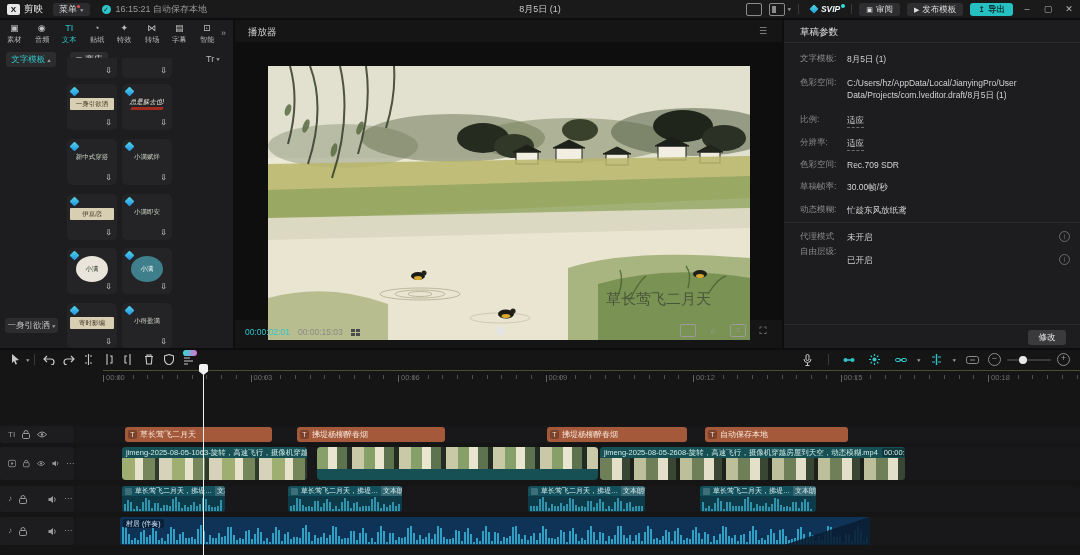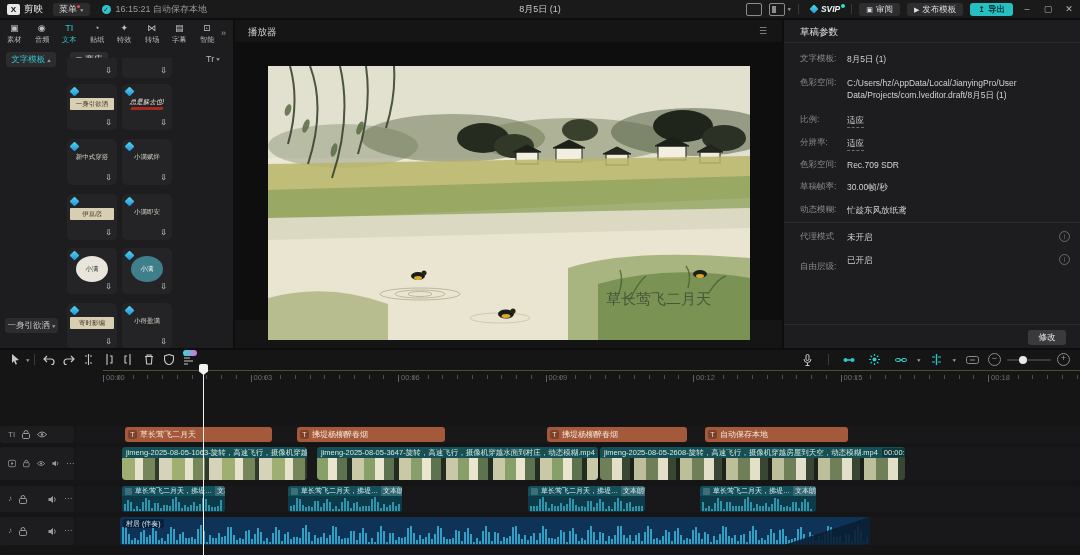--- a/index.html
+++ b/index.html
@@ -385,20 +385,37 @@
             <ellipse cx="238" cy="248" rx="8" ry="4.5" fill="#1c1c16"></ellipse>
               <circle cx="245" cy="245" r="2.6" fill="#23231c"></circle>
             <ellipse cx="238" cy="250" rx="4.5" ry="2" fill="#d8a92c"></ellipse>
             <ellipse cx="432" cy="208" rx="7" ry="4" fill="#20201a"></ellipse>
               <ellipse cx="432" cy="210" rx="4" ry="2" fill="#d8a92c"></ellipse>
           </g>
           <text id="poem-text" x="338" y="238" font-size="15" fill="#3f4c35" opacity=".85" font-family="Liberation Serif, DejaVu Serif, serif">草长莺飞二月天</text>
         </svg>
       </div>
     </div>
+    <div id="p-controls">
+      <span class="t-cur">00:00:02:01</span>
+      <span class="t-tot">00:00:15:03</span>
+      <span class="frame-ic">
+          <i></i>
+          <i></i>
+          <i></i>
+          <i></i>
+        </span>
+      <div id="play-btn"></div>
+      <div class="pc-right">
+        <div class="pc-ic">···</div>
+        <div class="pc-ic noborder">⌕</div>
+        <div class="pc-ic">≡</div>
+        <div class="pc-ic noborder">⛶</div>
+      </div>
+    </div>
   </div>
 
   <div id="right-panel">
     <div id="rp-title">草稿参数</div>
     <div id="rp-div1"></div>
     <div id="rp-rows">
         <div class="rp-label" style="top: 33px;">文字模板:</div>
         <div class="rp-value" style="top: 33px;">8月5日 (1)</div>
         <div class="rp-label" style="top: 57px;">色彩空间:</div>
         <div class="rp-value" style="top: 57px;">C:/Users/hz/AppData/Local/JianyingPro/User Data/Projects/com.lveditor.draft/8月5日 (1)</div>
@@ -411,21 +428,21 @@
         <div class="rp-label" style="top: 161px;">草稿帧率:</div>
         <div class="rp-value" style="top: 161px;">30.00帧/秒</div>
         <div class="rp-label" style="top: 184px;">动态模糊:</div>
         <div class="rp-value" style="top: 184px;">忙趁东风放纸鸢</div>
       </div>
     <div id="rp-div2"></div>
     <div id="rp-adv">
         <div class="rp-label" style="top: 211px;">代理模式</div>
         <div class="rp-value" style="top: 211px;">未开启</div>
         <div class="rp-info" style="top: 211px;">i</div>
-        <div class="rp-label" style="top: 241px;">自由层级:</div>
+        <div class="rp-label" style="top: 226px;">自由层级:</div>
         <div class="rp-value" style="top: 234px;">已开启</div>
         <div class="rp-info" style="top: 234px;">i</div>
       </div>
     <div id="rp-div3"></div>
     <div id="modify-btn">修改</div>
   </div>
 
   <div id="timeline">
     <div id="tl-toolbar">
       <div class="tl-btn" style="margin-left:6px">
@@ -687,23 +704,20 @@
           <span class="tchip">T</span>
           <span>自动保存本地</span>
         </div>
         <div class="vclip" style="left: 122px; width: 185px;">
           <div class="vlabel">
             <span>jimeng-2025-08-05-1063-旋转，高速飞行，摄像机穿越水面，动态模糊.mp4</span>
           </div>
           <div class="vthumb"></div>
         </div>
         <div class="vclip alt" style="left: 317px; width: 281px;">
-          <div class="vlabel">
-            <span>jimeng-2025-08-05-3647-旋转，高速飞行，摄像机穿越水面到村庄，动态模糊.mp4</span>
-          </div>
           <div class="vthumb"></div>
         </div>
         <div class="vclip alt2" style="left: 600px; width: 305px;">
           <div class="vlabel">
             <span>jimeng-2025-08-05-2608-旋转，高速飞行，摄像机穿越房屋到天空，动态模糊.mp4</span>
             <span class="dur">00:00:05:0</span>
           </div>
           <div class="vthumb"></div>
         </div>
         <div class="aclip" style="left: 122px; width: 103px;">

